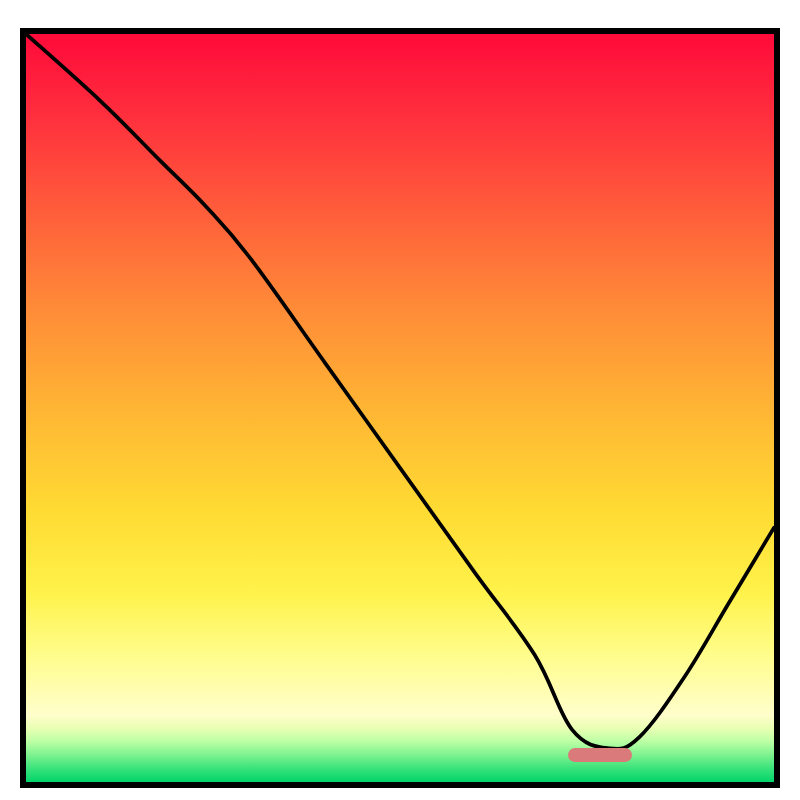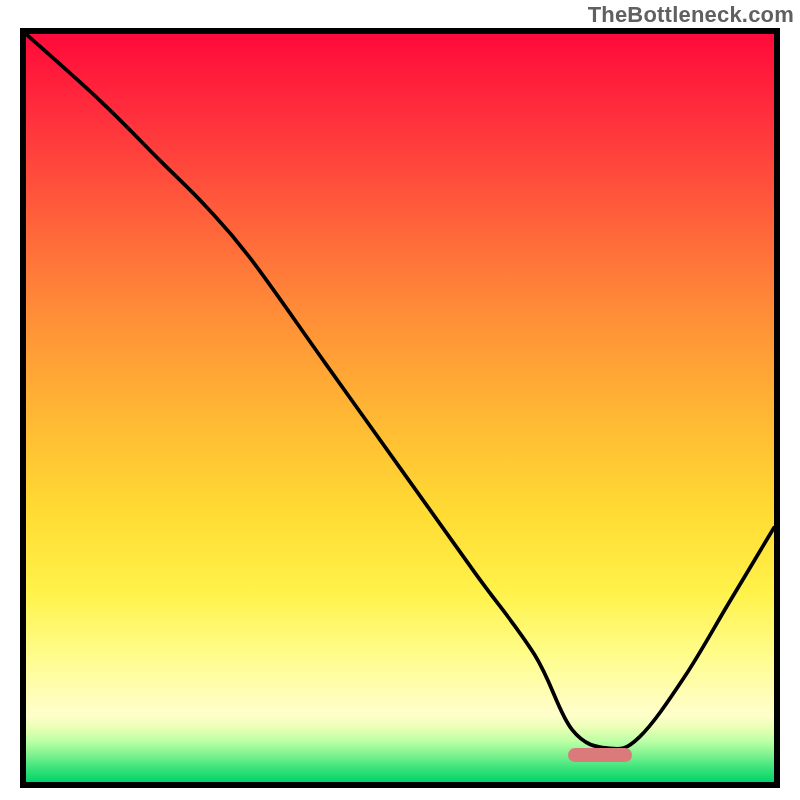--- a/index.html
+++ b/index.html
@@ -80,21 +80,20 @@
   .marker {
     position: absolute;
     background: #db7a7a;
     border-radius: 8px;
   }
 </style>
 </head>
 <body>
 
 <div class="wrap">
-  <div class="watermark">TheBottleneck.com</div>
 
   <div class="plot">
     <div class="bg-gradient">
       <div class="bg-top"></div>
       <div class="bg-bottom"></div>
     </div>
 
     <svg class="curve" viewBox="0 0 1000 1000" preserveAspectRatio="none">
       <path fill="none" stroke="#000" stroke-width="5" stroke-linecap="round" d="M 0.0 0.0 C 18.0 16.2, 67.6 59.4, 100.0 90.0 C 132.4 120.6, 154.8 144.8, 180.0 170.0 C 205.2 195.2, 218.4 206.6, 240.0 230.0 C 261.6 253.4, 271.2 262.2, 300.0 300.0 C 328.8 337.8, 364.0 389.6, 400.0 440.0 C 436.0 490.4, 464.0 529.6, 500.0 580.0 C 536.0 630.4, 567.6 675.0, 600.0 720.0 C 632.4 765.0, 656.6 792.2, 680.0 830.0 C 703.4 867.8, 712.0 907.5, 730.0 930.0 C 748.0 952.5, 763.8 953.2, 780.0 955.0 C 796.2 956.8, 802.0 957.1, 820.0 940.0 C 838.0 922.9, 858.4 892.4, 880.0 860.0 C 901.6 827.6, 918.4 796.0, 940.0 760.0 C 961.6 724.0, 989.2 678.0, 1000.0 660.0" id="curvePath"></path>
     </svg>

